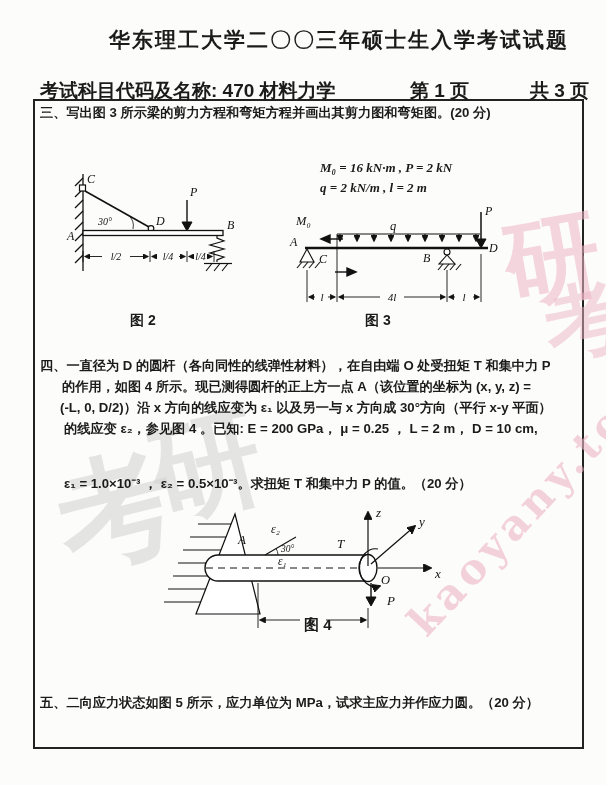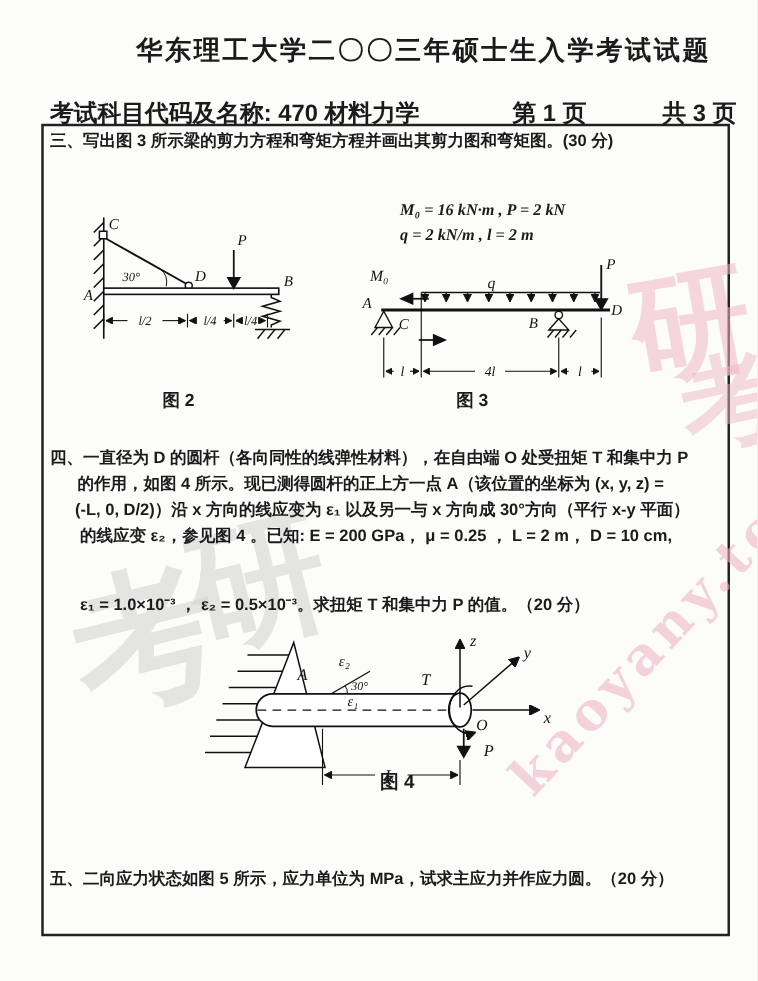--- a/index.html
+++ b/index.html
@@ -29,21 +29,21 @@
   <span class="abs wm wm-gray" style="left:58px;top:432px;font-size:118px;transform:rotate(-14deg);">考</span>
   <span class="abs wm wm-gray" style="left:152px;top:392px;font-size:110px;transform:rotate(-14deg);">研</span>
 
   <div class="abs title">华东理工大学二〇〇三年硕士生入学考试试题</div>
   <div class="abs hdr" style="left:40px;">考试科目代码及名称: 470 材料力学</div>
   <div class="abs hdr" style="left:410px;">第 1 页</div>
   <div class="abs hdr" style="left:490px;margin-left:40px;">共 3 页</div>
 
   <div class="abs box"></div>
 
-  <div class="abs qtext" style="left:40px;top:104px;">三、写出图 3 所示梁的剪力方程和弯矩方程并画出其剪力图和弯矩图。(30 分)</div>
+  <div class="abs qtext" style="left:40px;top:104px;">三、写出图 3 所示梁的剪力方程和弯矩方程并画出其剪力图和弯矩图。(20 分)</div>
 
   <svg style="left:40px;top:168px;" width="270" height="150" viewBox="0 0 270 150">
     <defs>
       <marker id="m2" viewBox="0 0 10 10" refX="9" refY="5" markerWidth="6.5" markerHeight="6.5" orient="auto-start-reverse">
           <path d="M0,0 L10,5 L0,10 z" fill="#111" stroke="none"></path>
         </marker>
     </defs>
     <g stroke-width="1.3" fill="none">
       <line x1="43" y1="6" x2="43" y2="103"></line>
       <line x1="43" y1="10" x2="35" y2="18"></line>

